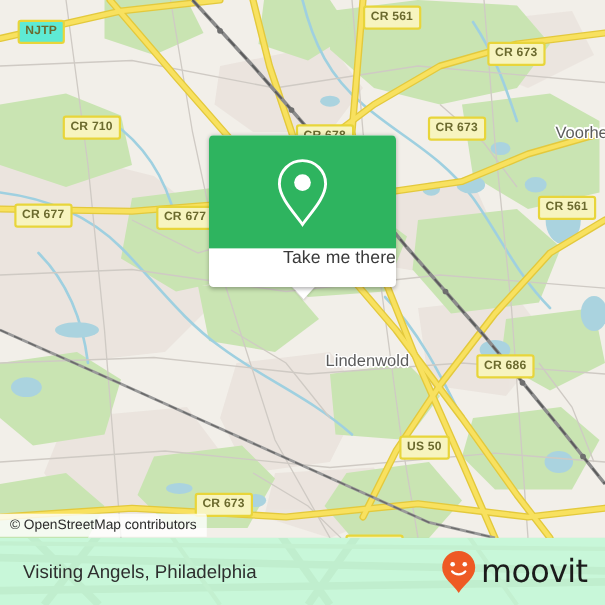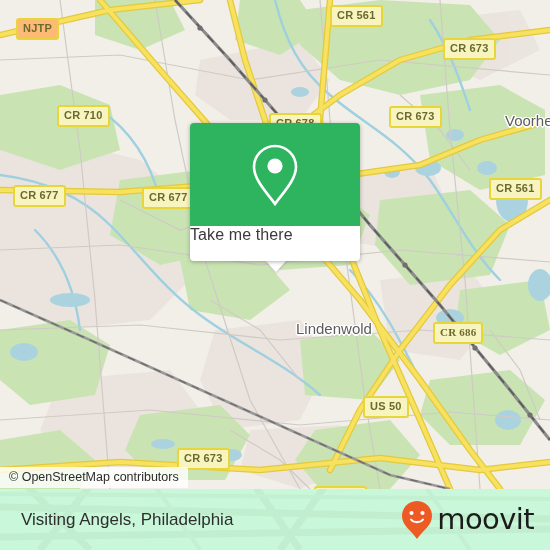--- a/index.html
+++ b/index.html
@@ -22,21 +22,21 @@
     border-radius:3px;
     color:#6b6a2e;
     font-size:11px;
     font-weight:bold;
     line-height:1;
     padding:3px 5px 4px 5px;
     white-space:nowrap;
     letter-spacing:.2px;
     box-sizing:border-box;
   }
-  .shield.njtp{background:#fdba74;}
+  .shield.njtp{background:#5eead4;}
 
   
   .place{
     position:absolute;
     color:#5c5c5c;
     font-size:15px;
     white-space:nowrap;
     text-shadow:
       -1.5px 0 #fff, 1.5px 0 #fff, 0 -1.5px #fff, 0 1.5px #fff,
       -1px -1px #fff, 1px -1px #fff, -1px 1px #fff, 1px 1px #fff;
@@ -50,21 +50,21 @@
     background:#ffffff;
   }
   .card-top{
     height:103px;width:100%;
     background:#2eb45f;
     display:flex;align-items:center;justify-content:center;
   }
   .card-bottom{
     height:18px;width:100%;
     background:#ffffff;
-    display:flex;align-items:center;justify-content:flex-start;
+    display:flex;align-items:center;justify-content:flex-end;
   }
   .card-bottom span{
     color:#3a3a3a;font-size:16px;letter-spacing:.1px;
   }
   .card-tail{
     position:absolute;left:265px;top:260px;
     width:0;height:0;
     border-left:11px solid transparent;
     border-right:11px solid transparent;
     border-top:12px solid #ffffff;
@@ -232,21 +232,21 @@
 
     <div class="shield njtp" style="left:16px;top:18px;">NJTP</div>
     <div class="shield" style="left:330px;top:5px;">CR 561</div>
     <div class="shield" style="left:443px;top:38px;">CR 673</div>
     <div class="shield" style="left:57px;top:105px;">CR 710</div>
     <div class="shield" style="left:389px;top:106px;">CR 673</div>
     <div class="shield" style="left:269px;top:113px;">CR 678</div>
     <div class="shield" style="left:13px;top:185px;">CR 677</div>
     <div class="shield" style="left:142px;top:187px;">CR 677</div>
     <div class="shield" style="left:489px;top:178px;">CR 561</div>
-    <div class="shield" style="left:433px;top:322px;font-family:Liberation Serif, serif;">CR 686</div>
+    <div class="shield" style="left:433px;top:322px;">CR 686</div>
     <div class="shield" style="left:363px;top:396px;">US 50</div>
     <div class="shield" style="left:177px;top:448px;">CR 673</div>
     <div class="shield" style="left:314px;top:486px;">CR 534</div>
 
     <div class="card-tail"></div>
 
     <div class="card">
       <div class="card-top">
         <svg width="54" height="66" viewBox="0 0 54 66">
           <path d="M27 4 C15.4 4 6 13.4 6 25 C6 38 20 52 27 62 C34 52 48 38 48 25 C48 13.4 38.6 4 27 4 Z" fill="none" stroke="#ffffff" stroke-width="2.6"></path>

